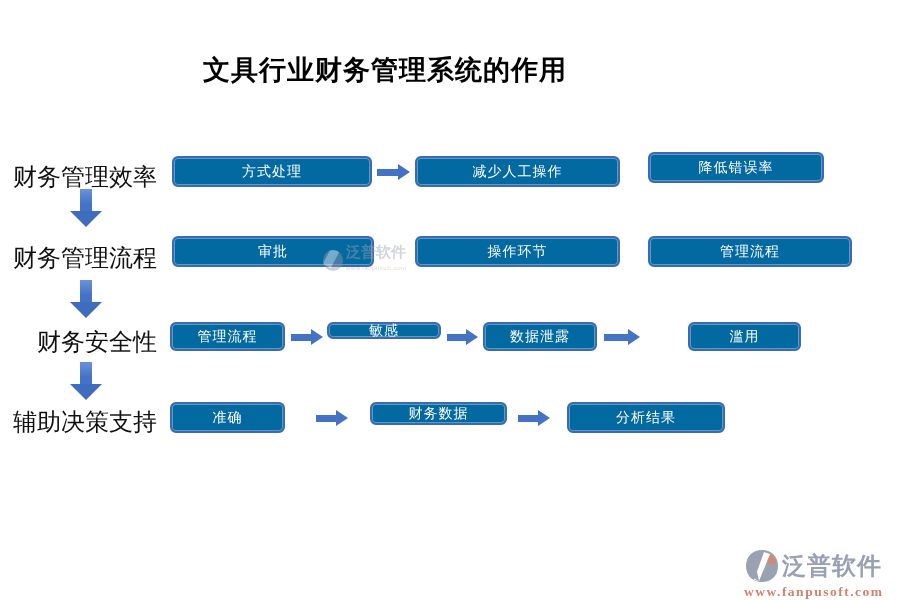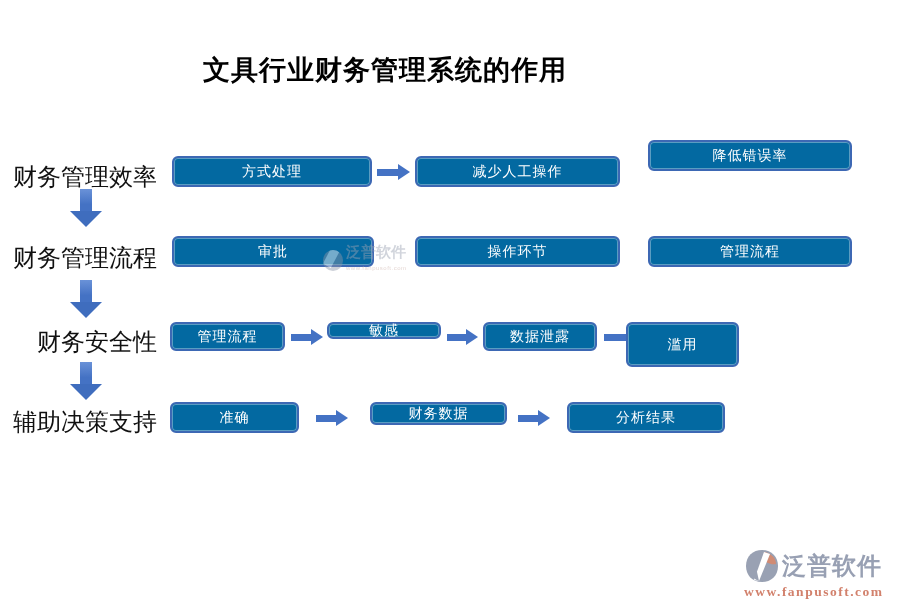--- a/index.html
+++ b/index.html
@@ -86,35 +86,35 @@
   <div class="row-label" style="top:326px">财务安全性</div>
   <div class="row-label" style="top:406px">辅助决策支持</div>
 
   <div class="v-arrow" style="left:70px;top:189px"></div>
   <div class="v-arrow" style="left:70px;top:280px"></div>
   <div class="v-arrow" style="left:70px;top:362px"></div>
 
   <div class="box" style="left:172px;top:156px;width:200px;height:31px">方式处理</div>
   <div class="h-arrow" style="left:377px;top:164px;width:33px"></div>
   <div class="box" style="left:415px;top:156px;width:205px;height:31px">减少人工操作</div>
-  <div class="box" style="left:648px;top:140px;width:204px;height:31px">降低错误率</div>
+  <div class="box" style="left:648px;top:152px;width:176px;height:31px">降低错误率</div>
 
   <div class="box" style="left:172px;top:236px;width:202px;height:31px">审批</div>
   <div class="box" style="left:415px;top:236px;width:205px;height:31px">操作环节</div>
   <div class="box" style="left:648px;top:236px;width:204px;height:31px">管理流程</div>
 
   <div class="box" style="left:170px;top:322px;width:115px;height:29px">管理流程</div>
   <div class="h-arrow" style="left:291px;top:329px;width:32px"></div>
   <div class="box" style="left:327px;top:322px;width:114px;height:17px">敏感</div>
   <div class="h-arrow" style="left:447px;top:329px;width:31px"></div>
   <div class="box" style="left:483px;top:322px;width:114px;height:29px">数据泄露</div>
   <div class="h-arrow" style="left:604px;top:329px;width:36px"></div>
-  <div class="box" style="left:626px;top:322px;width:113px;height:45px">滥用</div>
+  <div class="box" style="left:688px;top:322px;width:113px;height:29px">滥用</div>
 
-  <div class="box" style="left:170px;top:402px;width:129px;height:31px">准确</div>
+  <div class="box" style="left:170px;top:402px;width:115px;height:31px">准确</div>
   <div class="h-arrow" style="left:316px;top:410px;width:32px"></div>
   <div class="box" style="left:370px;top:402px;width:137px;height:23px">财务数据</div>
   <div class="h-arrow" style="left:518px;top:410px;width:32px"></div>
   <div class="box" style="left:567px;top:402px;width:158px;height:31px">分析结果</div>
 
   <div class="watermark">
     <span class="wm-circle">
         <i></i>
       </span>
     <span class="wm-text">

